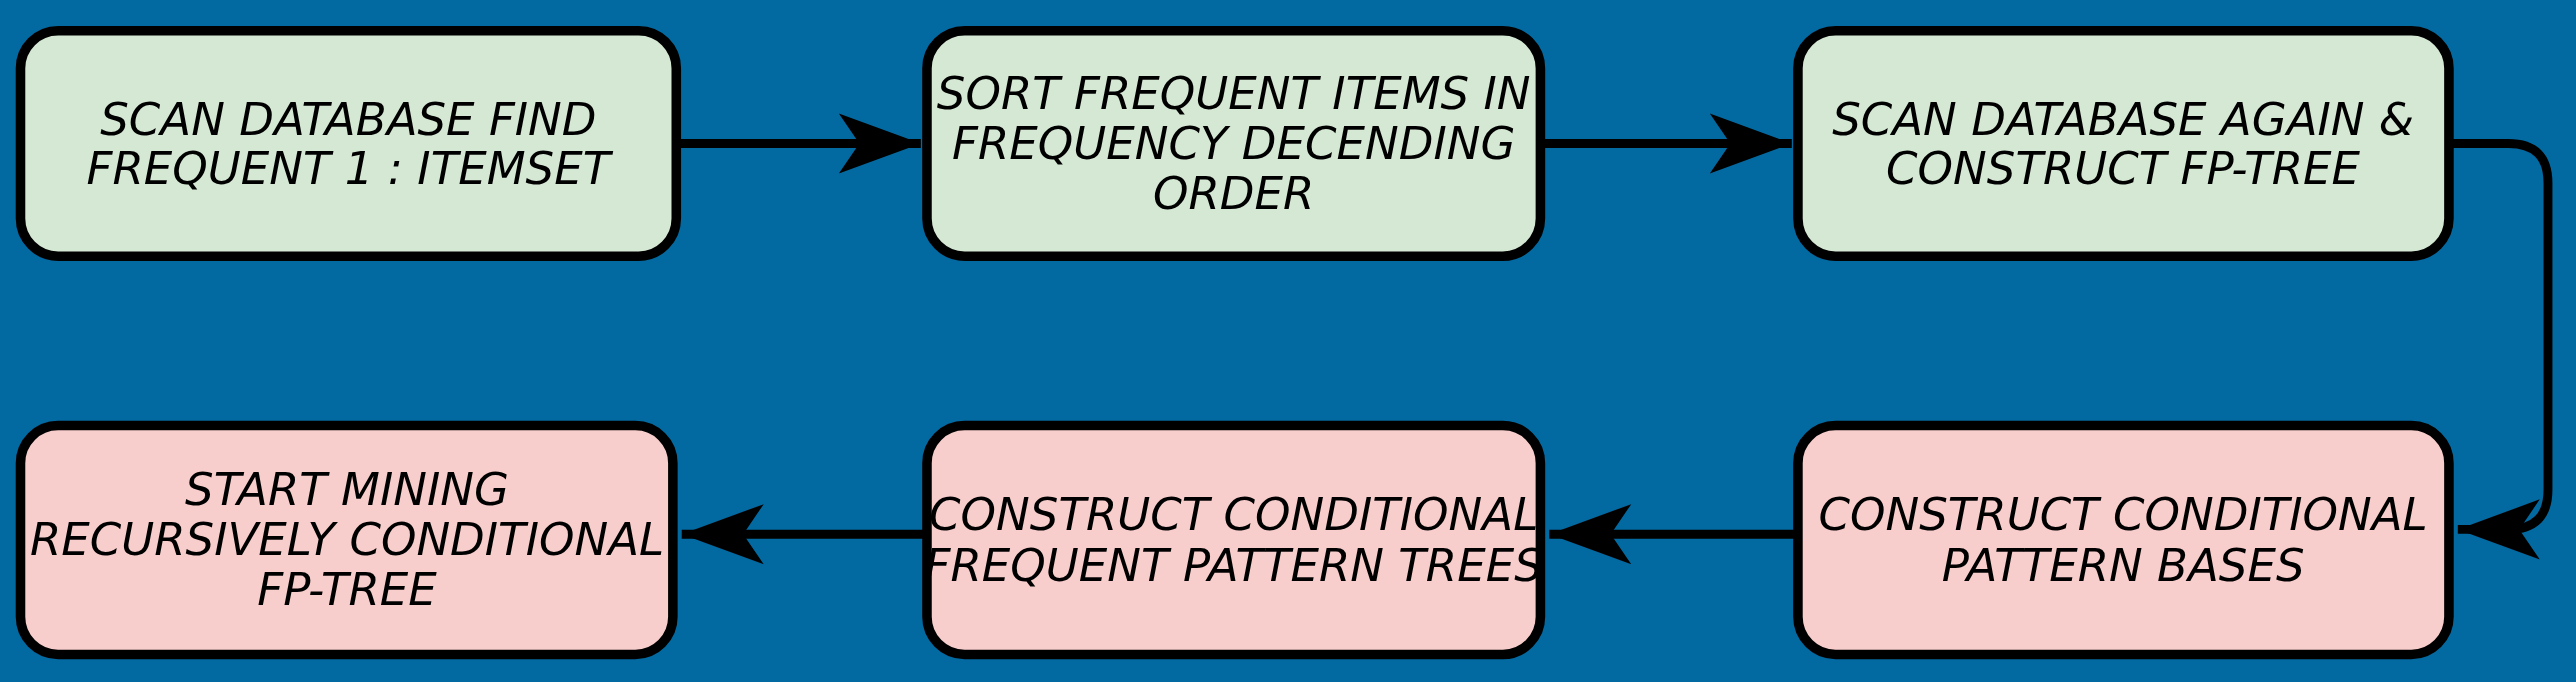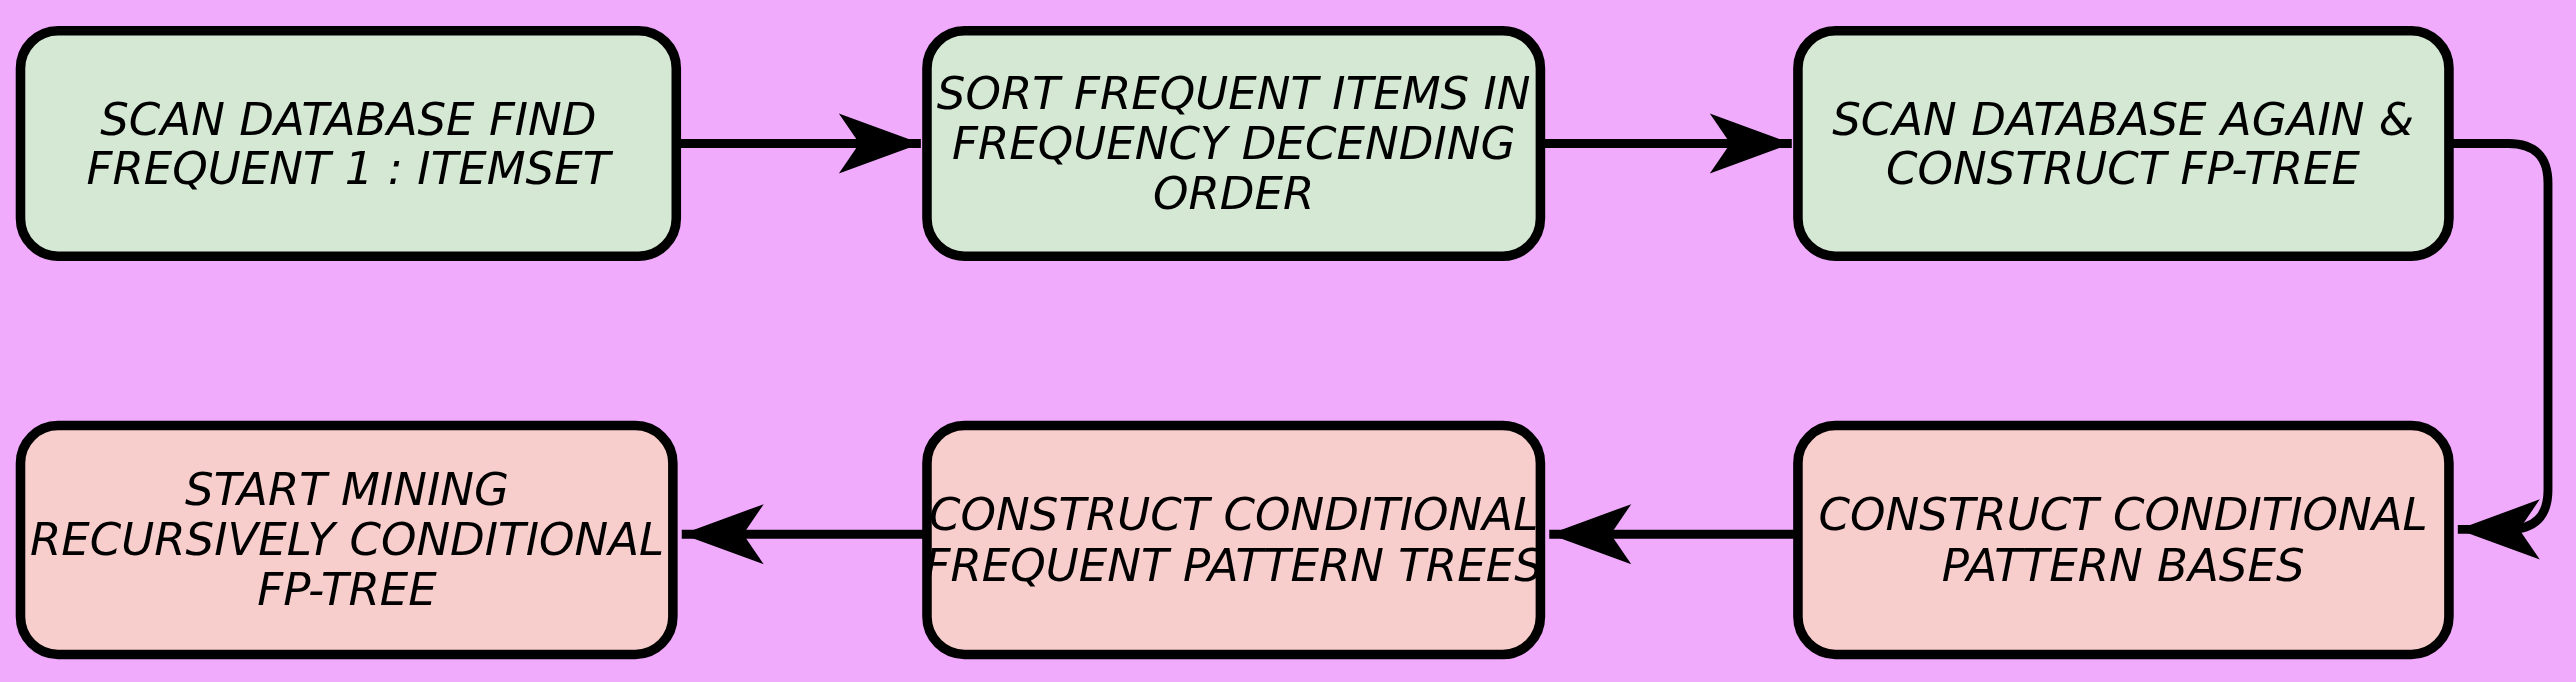--- a/index.html
+++ b/index.html
@@ -1,16 +1,16 @@
 <!DOCTYPE html>
 <html style="font-size:11px"><head>
 <meta charset="utf-8">
 <style>
   html, body { margin: 0; padding: 0; background: #ffffff; }
-  .diagram-wrap { width: 100%; background: #f0abfc; }
+  .diagram-wrap { width: 100%; background: #0369a1; }
   svg { display: block; width: 100%; height: auto; }
   text {
     font-family: "DejaVu Sans", "Liberation Sans", sans-serif;
     font-style: italic;
     font-size: 66px;
     fill: #000000;
     text-anchor: middle;
   }
   .node-box {
     stroke: #000000;

